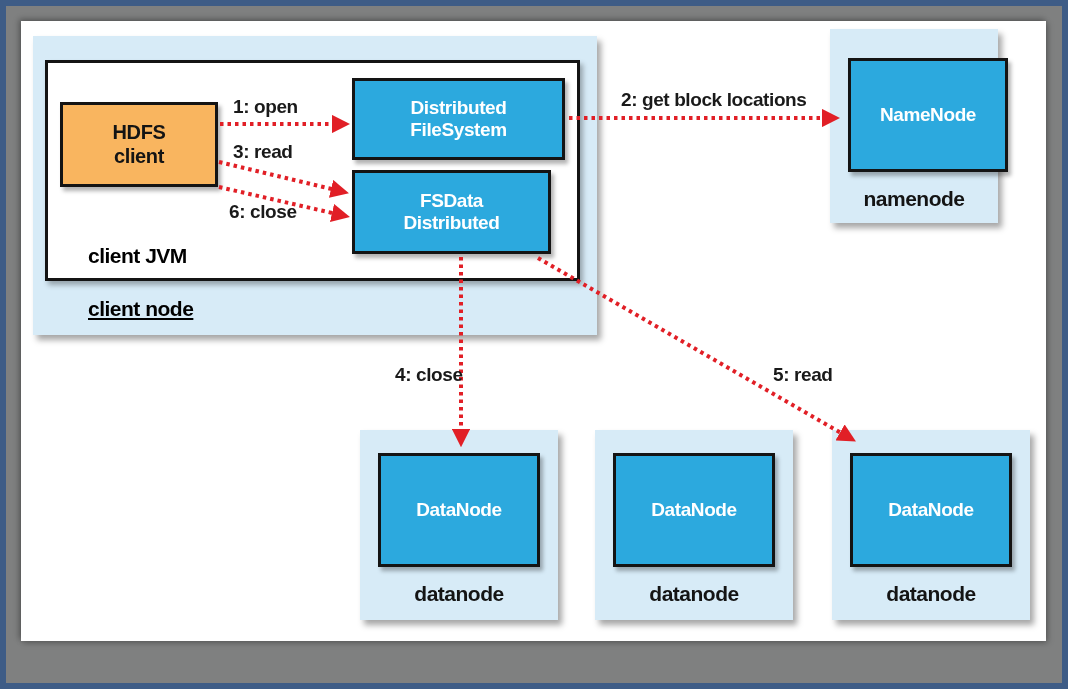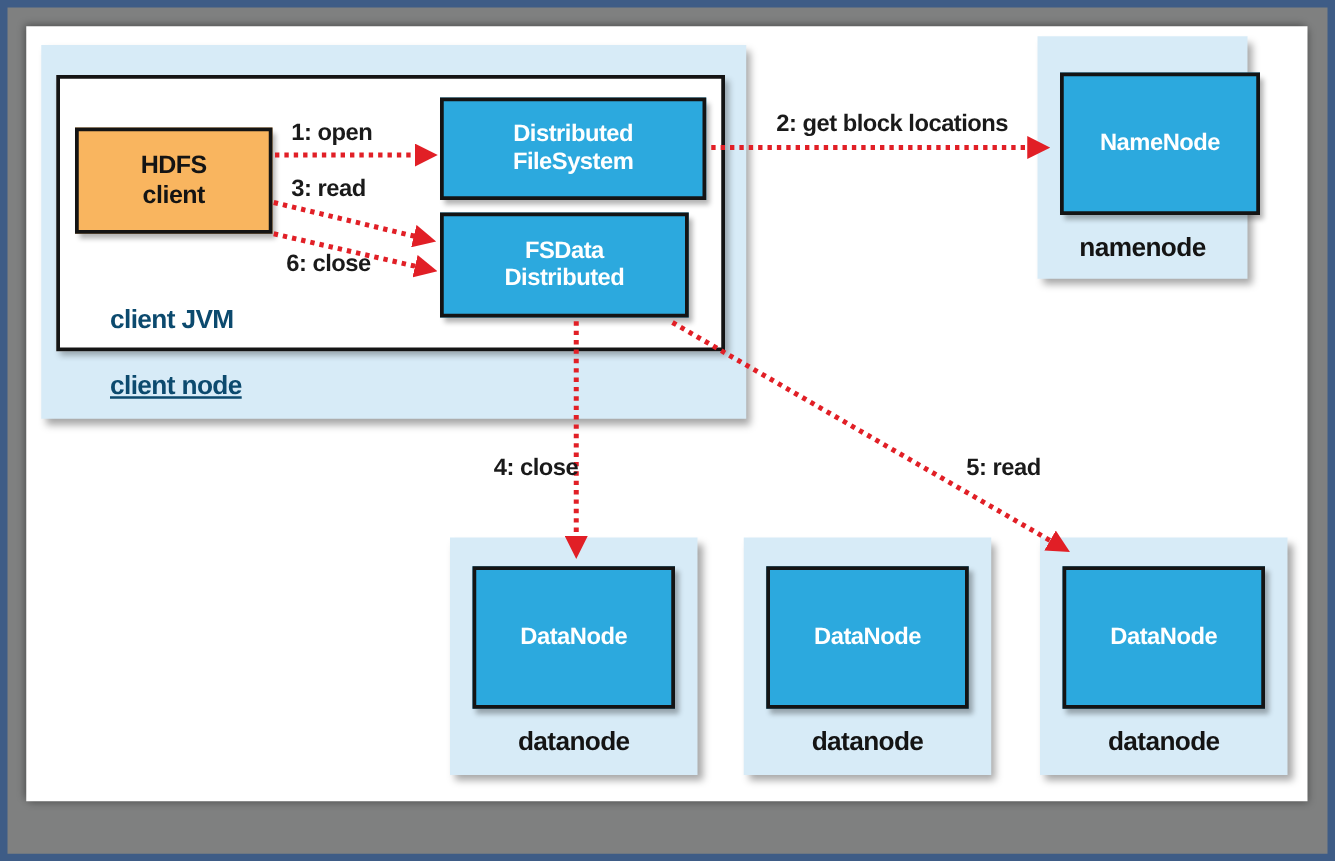--- a/index.html
+++ b/index.html
@@ -39,21 +39,21 @@
     letter-spacing:-0.4px; color:#ffffff;
   }
   .box-text.dark { color:#141414; font-size:20px; }
   .box-text span { display:block; }
   .node-label {
     position:absolute; width:100%; text-align:center;
     font-weight:bold; font-size:21px; letter-spacing:-0.5px; color:#141414;
   }
   .corner-label {
     position:absolute;
-    font-weight:bold; font-size:21px; letter-spacing:-0.5px; color:#0c4a6e;
+    font-weight:bold; font-size:21px; letter-spacing:-0.5px; color:#000000;
   }
   .arrow-label {
     position:absolute;
     font-weight:bold; font-size:19px; letter-spacing:-0.4px; color:#1a1a1a;
     white-space:nowrap;
   }
   .arrows-layer {
     position:absolute; left:0; top:0; width:1025px; height:620px;
     pointer-events:none;
   }

